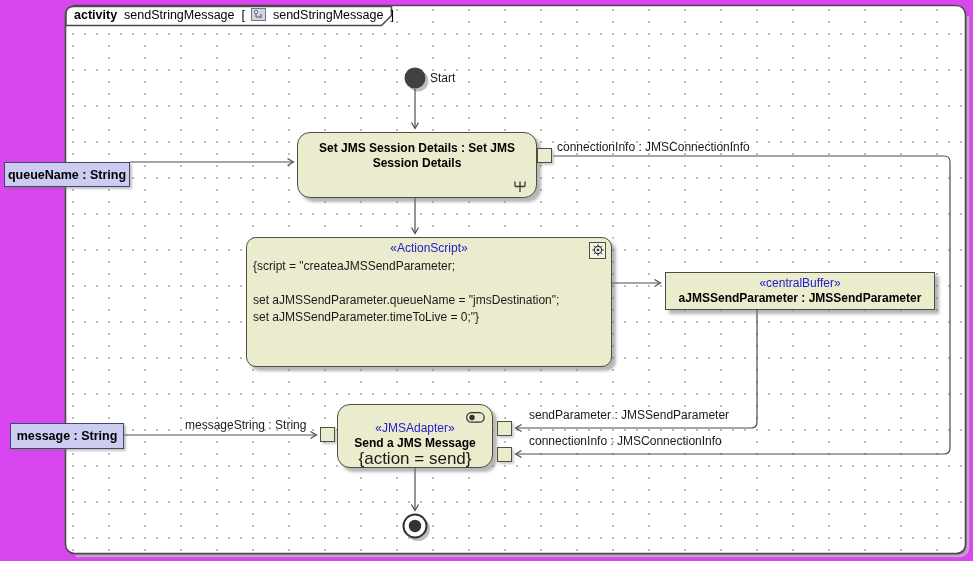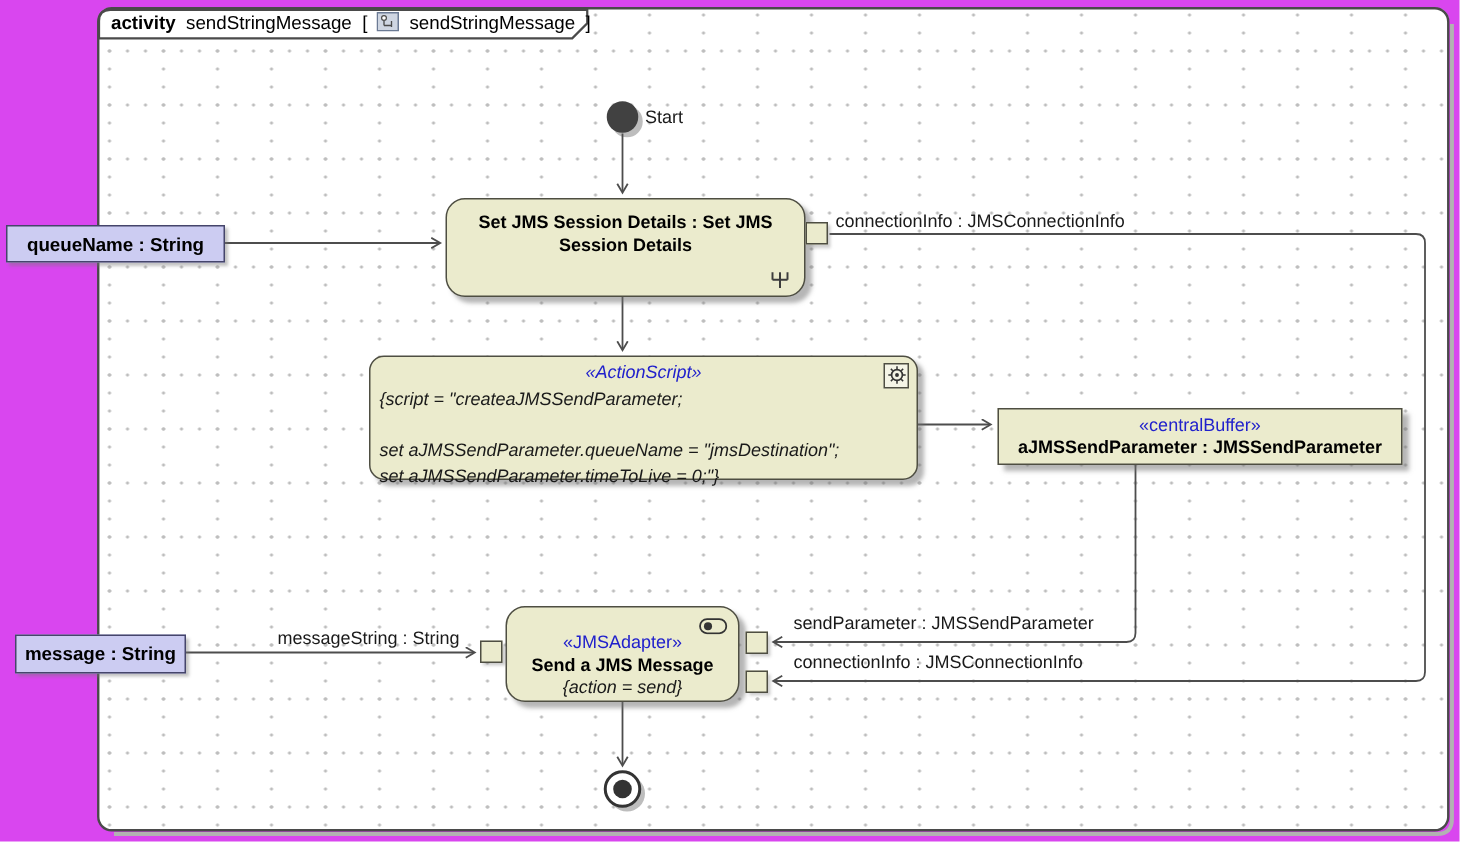--- a/index.html
+++ b/index.html
@@ -25,21 +25,21 @@
 
   .node{
     position:absolute;background:var(--node-fill,#ebebcd);
     border:1.4px solid var(--node-border,#4e4e42);border-radius:13px;
     box-shadow:4px 4px 3px rgba(110,110,110,0.5);
     z-index:2;font-size:12px;color:#1a1a1a;text-align:center;
   }
   .buffer{border-radius:0;}
   .stereo{color:var(--stereotype,#2121cc);font-size:12px;line-height:15px;}
   .ntitle{font-weight:bold;font-size:12px;line-height:15px;color:#000;}
-  .constraint{font-size:12px;line-height:15px;font-style:italic;}
+  .constraint{font-size:17px;line-height:15px;}
   .script-body{text-align:left;padding:2px 0 0 6px;}
   .script-line{font-size:12px;line-height:17px;min-height:17px;white-space:pre;}
 
   .param{
     position:absolute;background:var(--param-fill,#ccccf2);
     border:1.5px solid var(--param-border,#45456b);
     font-weight:bold;font-size:12.5px;color:#000;text-align:center;
     display:flex;align-items:center;justify-content:center;
     box-shadow:2px 2px 2px rgba(120,120,120,0.45);z-index:3;
   }
@@ -108,21 +108,21 @@
   <div class="elabel" style="left:430px;top:71px;">Start</div>
 
   <div class="node" style="left:297px;top:132px;width:240px;height:66px;padding-top:8px;">
     <div class="ntitle">Set JMS Session Details : Set JMS Session Details</div>
     <svg class="corner-icon" style="right:9px;bottom:4px;" width="14" height="13">
       <path d="M2,6.5 L12,6.5 M2,6.5 L2,1.5 M7,6.5 L7,1.5 M12,6.5 L12,1.5 M7,6.5 L7,12" stroke="#3c3c3c" stroke-width="1.3" fill="none"></path>
     </svg>
   </div>
   <div class="pin" style="left:537px;top:148px;"></div>
 
-  <div class="node" style="left:246px;top:237px;width:366px;height:83px;border-radius:10px;padding-top:3px;font-style:italic;">
+  <div class="node" style="left:246px;top:237px;width:366px;height:130px;border-radius:10px;padding-top:3px;">
     <div class="stereo">«ActionScript»</div>
     <div class="script-body">
       <div class="script-line">{script = "createaJMSSendParameter;</div>
       <div class="script-line"></div>
       <div class="script-line">set aJMSSendParameter.queueName = "jmsDestination";</div>
       <div class="script-line">set aJMSSendParameter.timeToLive = 0;"}</div>
     </div>
     <div class="corner-icon" style="right:5px;top:4px;width:17px;height:17px;border:1.2px solid #4e4e42;background:#f4f4e6;">
       <svg width="14" height="14" style="display:block;margin:0 auto;">
         <circle cx="7" cy="7" r="3.6" fill="none" stroke="#333" stroke-width="1.1"></circle>
@@ -143,21 +143,21 @@
     <div class="constraint">{action = send}</div>
     <svg class="corner-icon" style="right:7px;top:7px;" width="19" height="11">
       <rect x="0.7" y="0.7" width="17.5" height="9.5" rx="4.7" fill="none" stroke="#333" stroke-width="1.2"></rect>
       <circle cx="6" cy="5.5" r="2.7" fill="#333"></circle>
     </svg>
   </div>
   <div class="pin" style="left:320px;top:427px;"></div>
   <div class="pin" style="left:497px;top:421px;"></div>
   <div class="pin" style="left:497px;top:447px;"></div>
 
-  <div class="param" style="left:4px;top:150px;width:146px;height:25px;">queueName : String</div>
+  <div class="param" style="left:4px;top:162px;width:126px;height:25px;">queueName : String</div>
   <div class="param" style="left:10px;top:423px;width:114px;height:26px;">message : String</div>
 
   <div class="elabel" style="left:557px;top:140px;">connectionInfo : JMSConnectionInfo</div>
   <div class="elabel" style="left:529px;top:408px;">sendParameter : JMSSendParameter</div>
   <div class="elabel" style="left:529px;top:434px;">connectionInfo : JMSConnectionInfo</div>
   <div class="elabel" style="left:185px;top:418px;">messageString : String</div>
 
 </div>
 
 </body></html>

